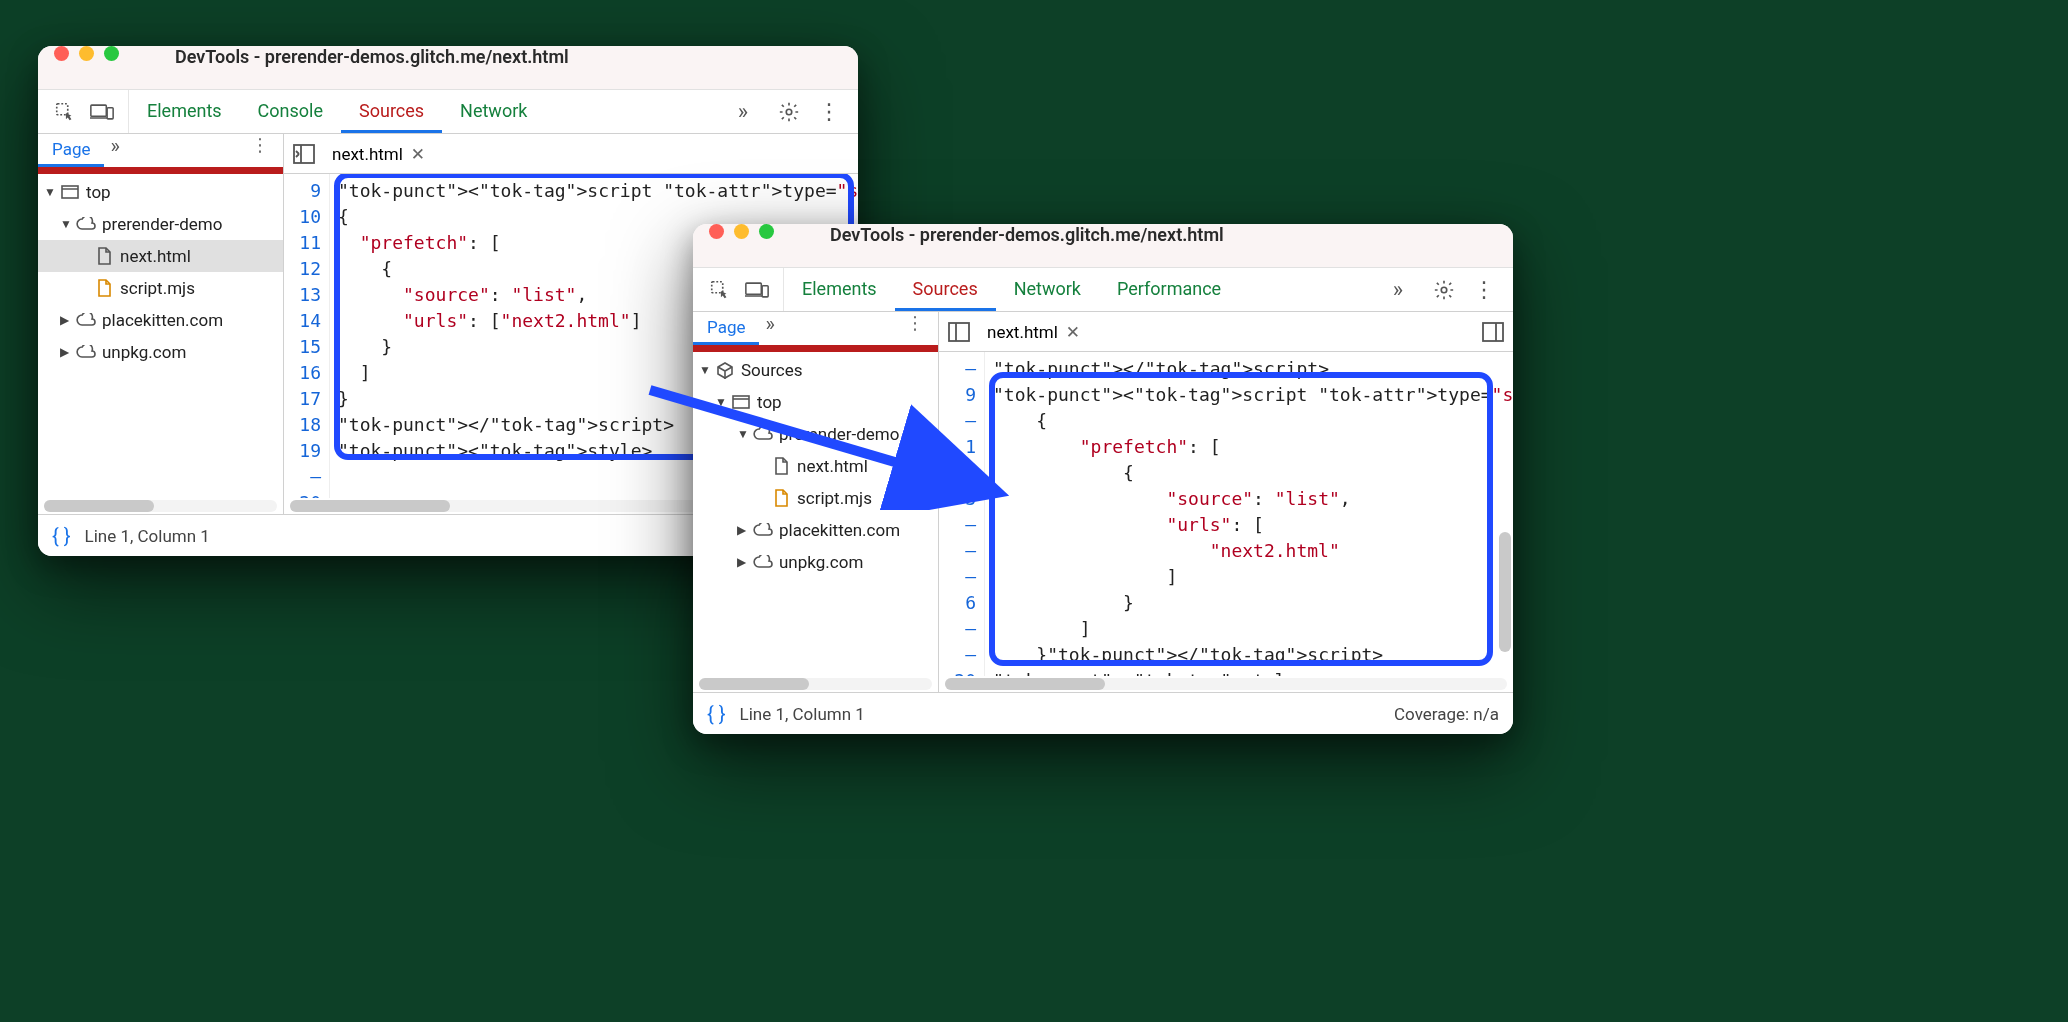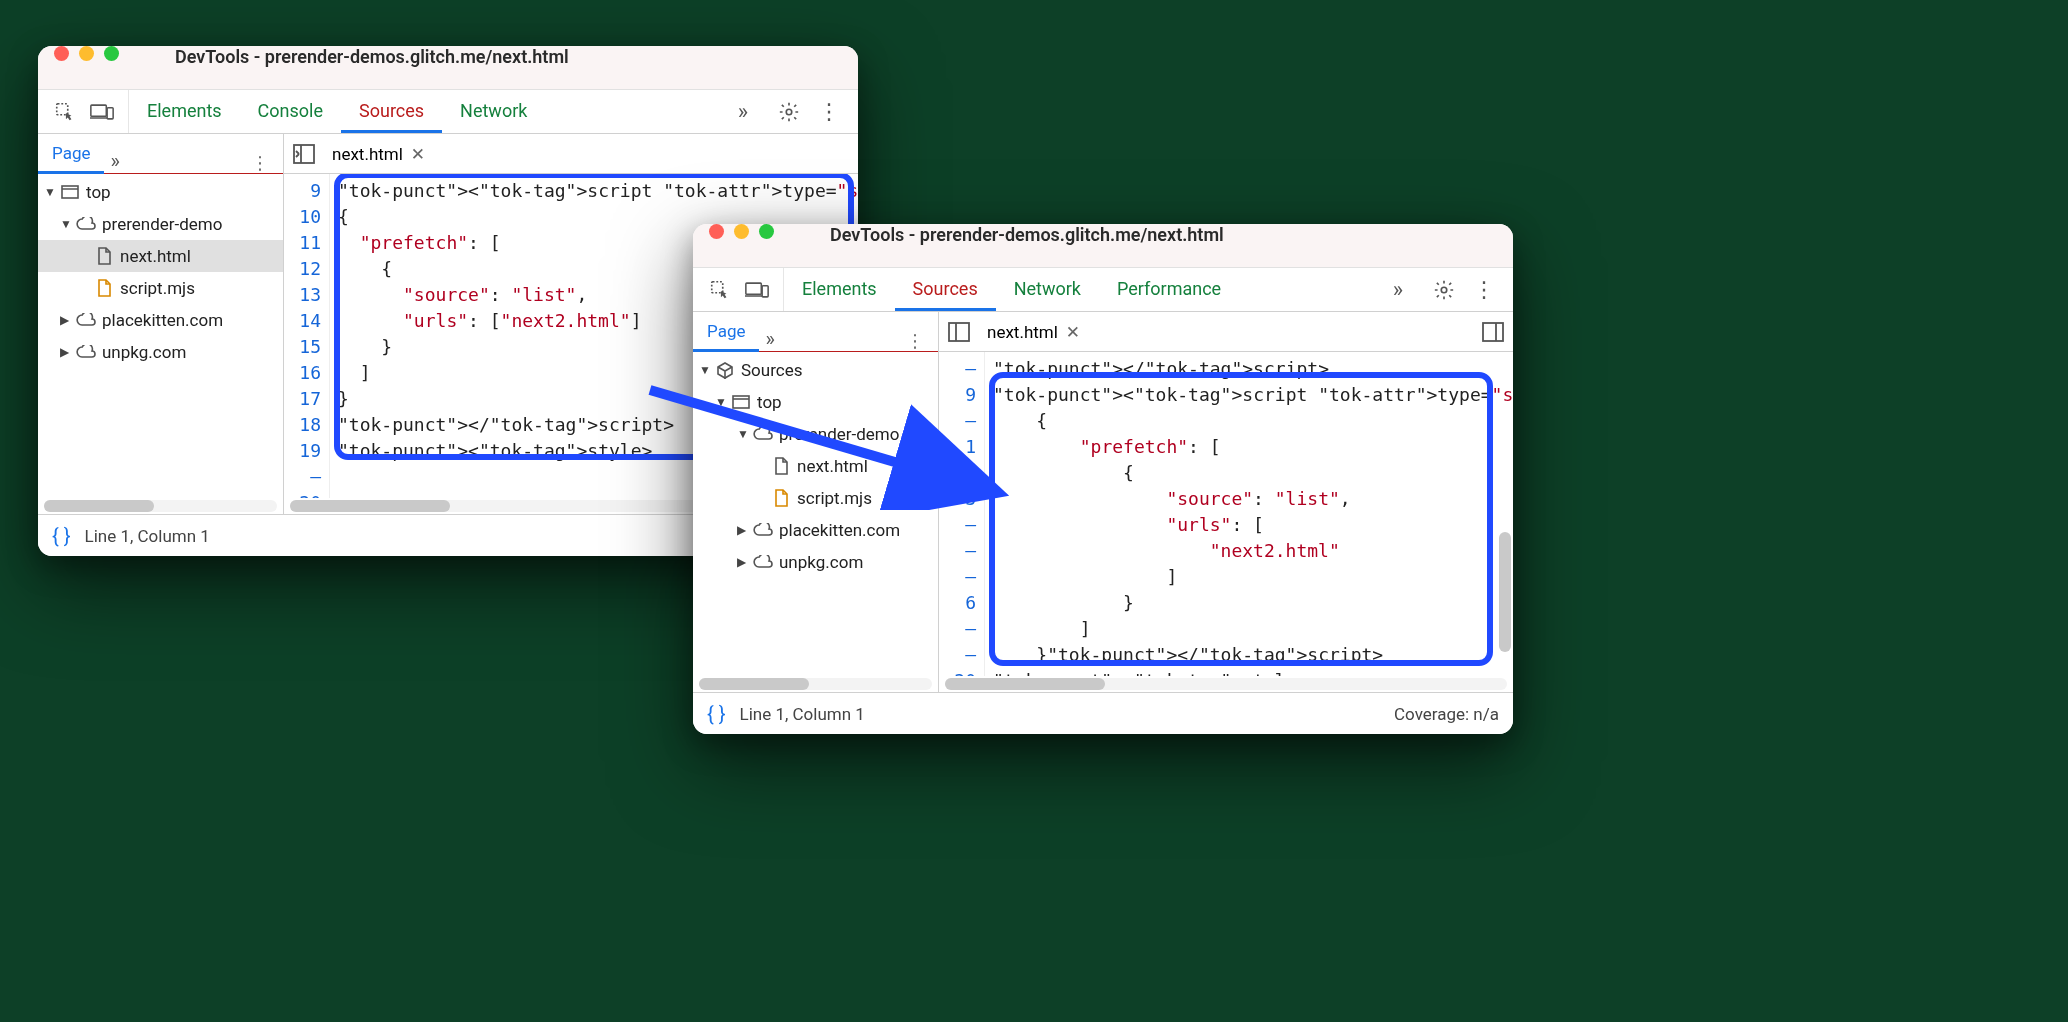--- a/index.html
+++ b/index.html
@@ -73,22 +73,22 @@
     position:relative;
   }
   .sidebar {
     width: 246px;
     border-right: 1px solid #d0d0d0;
     display:flex; flex-direction:column;
     overflow:hidden;
   }
   .sb-tabs {
     height: 40px;
-    display:flex; align-items:flex-end;
-    border-bottom: 1px solid #b91c1c;
+    display:flex; align-items:flex-start;
+    border-bottom: 7px solid #b91c1c;
     background:#fff;
   }
   .sb-tab {
     padding:0 14px; height:100%;
     display:flex; align-items:center;
     font-size:17px; color:#555;
     border-bottom:3px solid transparent;
     margin-bottom:-1px;
     cursor:pointer;
   }

